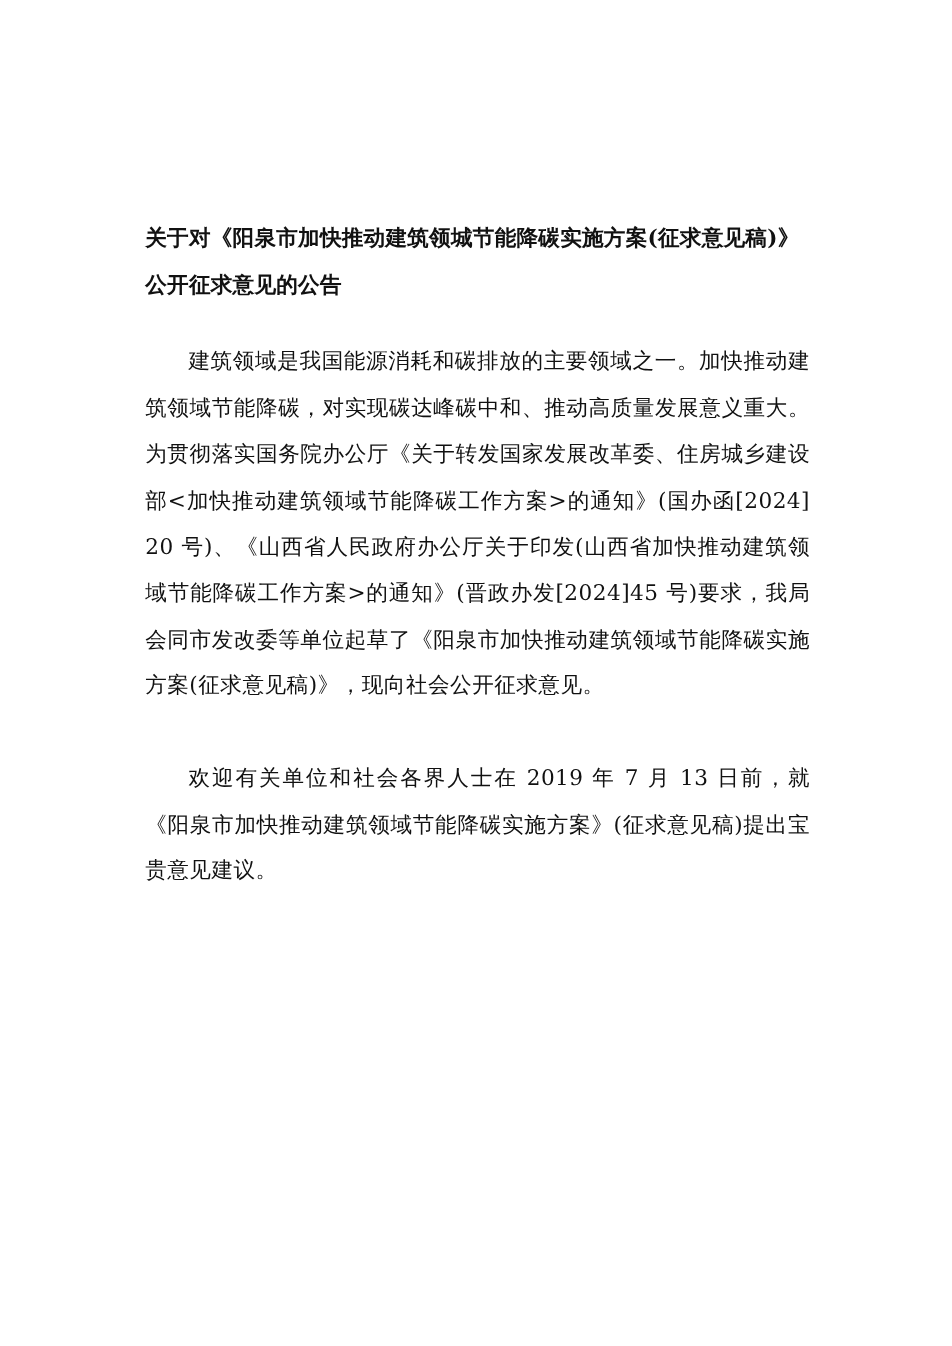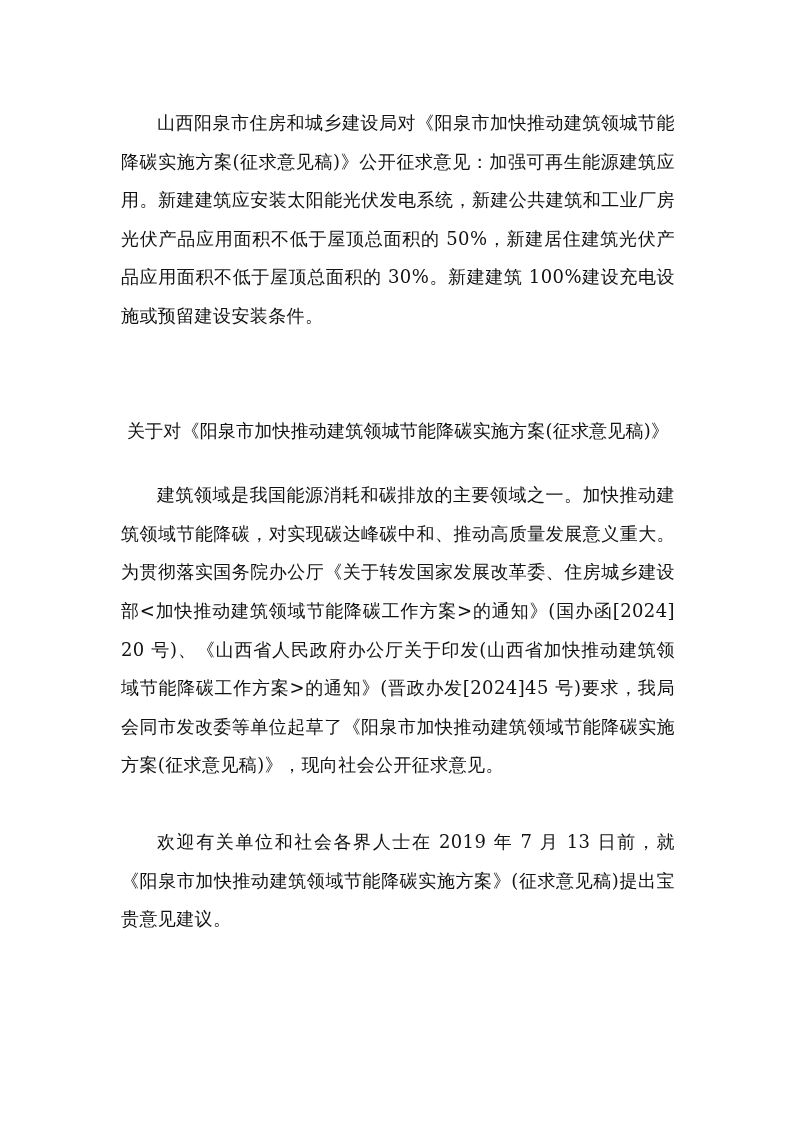--- a/index.html
+++ b/index.html
@@ -28,34 +28,34 @@
       text-indent: 2em;
       text-align: justify;
       text-justify: inter-character;
       word-break: break-all;
       letter-spacing: 0.4px;
     }
     .p-gap { height: 38px; }
     .title {
       margin: 0;
       font-size: 18px;
-      font-weight: normal;
+      font-weight: bold;
       line-height: 38.6px;
-      text-align: center;
+      text-align: left;
       letter-spacing: 0.2px;
     }
     .title-wrap { margin-left: 0; }
   </style>
 </head>
 <body>
 
 <div class="page">
-  <p class="para">山西阳泉市住房和城乡建设局对《阳泉市加快推动建筑领城节能降碳实施方案(征求意见稿)》公开征求意见：加强可再生能源建筑应用。新建建筑应安装太阳能光伏发电系统，新建公共建筑和工业厂房光伏产品应用面积不低于屋顶总面积的 50%，新建居住建筑光伏产品应用面积不低于屋顶总面积的 30%。新建建筑 100%建设充电设施或预留建设安装条件。</p>
   <div class="p-gap"></div>
   <div class="p-gap"></div>
   <div class="title-wrap">
     <p class="title">关于对《阳泉市加快推动建筑领城节能降碳实施方案(征求意见稿)》</p>
+    <p class="title">公开征求意见的公告</p>
   </div>
   <div class="p-gap" style="height:26px"></div>
   <p class="para">建筑领域是我国能源消耗和碳排放的主要领域之一。加快推动建筑领域节能降碳，对实现碳达峰碳中和、推动高质量发展意义重大。为贯彻落实国务院办公厅《关于转发国家发展改革委、住房城乡建设部&lt;加快推动建筑领域节能降碳工作方案&gt;的通知》(国办函[2024]20 号)、《山西省人民政府办公厅关于印发(山西省加快推动建筑领域节能降碳工作方案&gt;的通知》(晋政办发[2024]45 号)要求，我局会同市发改委等单位起草了《阳泉市加快推动建筑领域节能降碳实施方案(征求意见稿)》，现向社会公开征求意见。</p>
   <div class="p-gap"></div>
   <p class="para">欢迎有关单位和社会各界人士在 2019 年 7 月 13 日前，就《阳泉市加快推动建筑领域节能降碳实施方案》(征求意见稿)提出宝贵意见建议。</p>
 </div>
 
 </body></html>

